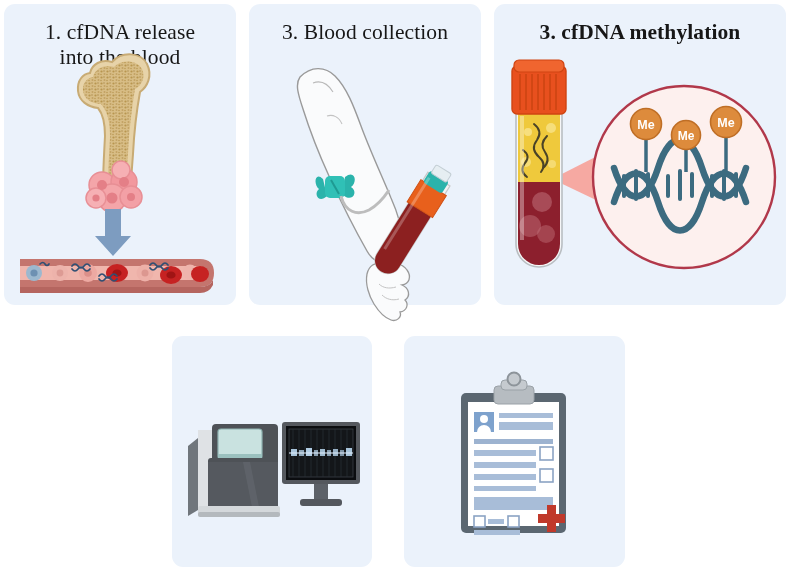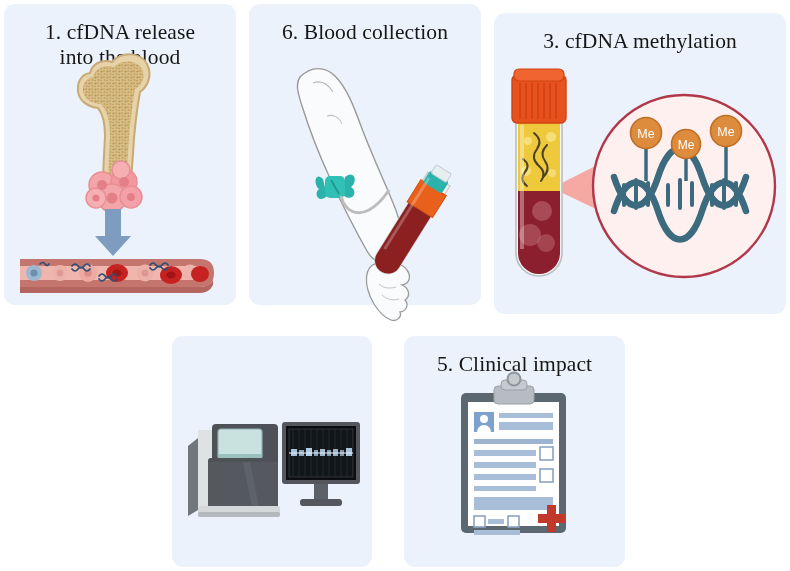--- a/index.html
+++ b/index.html
@@ -26,21 +26,21 @@
     text-align:center;
     font-family:"Liberation Serif", serif;
     color:#171717;
     font-size:21.5px;
     line-height:25px;
     letter-spacing:.1px;
   }
   
   #panel-1{left:4px;  top:4px;  width:232px;height:301px;}
   #panel-2{left:249px;top:4px;  width:232px;height:301px;}
-  #panel-3{left:494px;top:13px;  width:292px;height:301px;}
+  #panel-3{left:494px;top:4px;  width:292px;height:301px;font-weight:bold;}
   #panel-4{left:172px;top:336px;width:200px;height:231px;}
   #panel-5{left:404px;top:336px;width:221px;height:231px;}
 
   #panel-1 .panel-title{top:16px;}
   #panel-2 .panel-title{top:16px;}
   #panel-3 .panel-title{top:16px;}
   #panel-4 .panel-title{top:16px;}
   #panel-5 .panel-title{top:16px;}
 
   .art{position:absolute;left:0;top:0;width:100%;height:100%;}
@@ -131,21 +131,21 @@
             <path d="M146 264 q3 4 6 0 q3 -4 6 0 q3 4 6 0"></path>
             <path d="M36 260 q3 -3 5 0 q2 3 4 0"></path>
           </g>
         </g>
       </svg>
     </div>
   </div>
 
   <div class="panel" id="panel-2">
     <div class="panel-title">
-      <div>6. Blood collection</div>
+      <div>3. Blood collection</div>
     </div>
     <div class="art">
       <svg viewBox="0 0 232 301" width="232" height="301">
 
         <g>
           <path d="M51 73 C62 62 76 62 86 72 C98 84 105 103 112 122
                    C120 144 132 170 142 194 C150 212 155 228 152 242
                    C150 252 142 258 133 258
                    C127 258 122 254 118 247
                    C106 226 92 198 80 172
@@ -321,23 +321,20 @@
             <rect x="117" y="116" width="64" height="2" fill="#dbeaf8" opacity=".55"></rect>
           </g>
           <rect x="142" y="148" width="14" height="16" fill="#5c6168"></rect>
           <rect x="128" y="163" width="42" height="7" rx="3" fill="#54585e"></rect>
         </g>
       </svg>
     </div>
   </div>
 
   <div class="panel" id="panel-5">
-    <div class="panel-title">
-      <div>5. Clinical impact</div>
-    </div>
     <div class="art">
       <svg viewBox="0 0 221 231" width="221" height="231">
 
         <g>
           <rect x="57" y="57" width="105" height="140" rx="5" fill="#5b6771"></rect>
           <rect x="64" y="66" width="91" height="124" fill="#ffffff"></rect>
 
           <rect x="90" y="50" width="40" height="18" rx="4" fill="#b6bcc1" stroke="#9aa1a7" stroke-width="1"></rect>
           <rect x="97" y="44" width="26" height="10" rx="4" fill="#c5cacf" stroke="#9aa1a7" stroke-width="1"></rect>
           <circle cx="110" cy="43" r="6.5" fill="#c5cacf" stroke="#8d949a" stroke-width="2"></circle>

